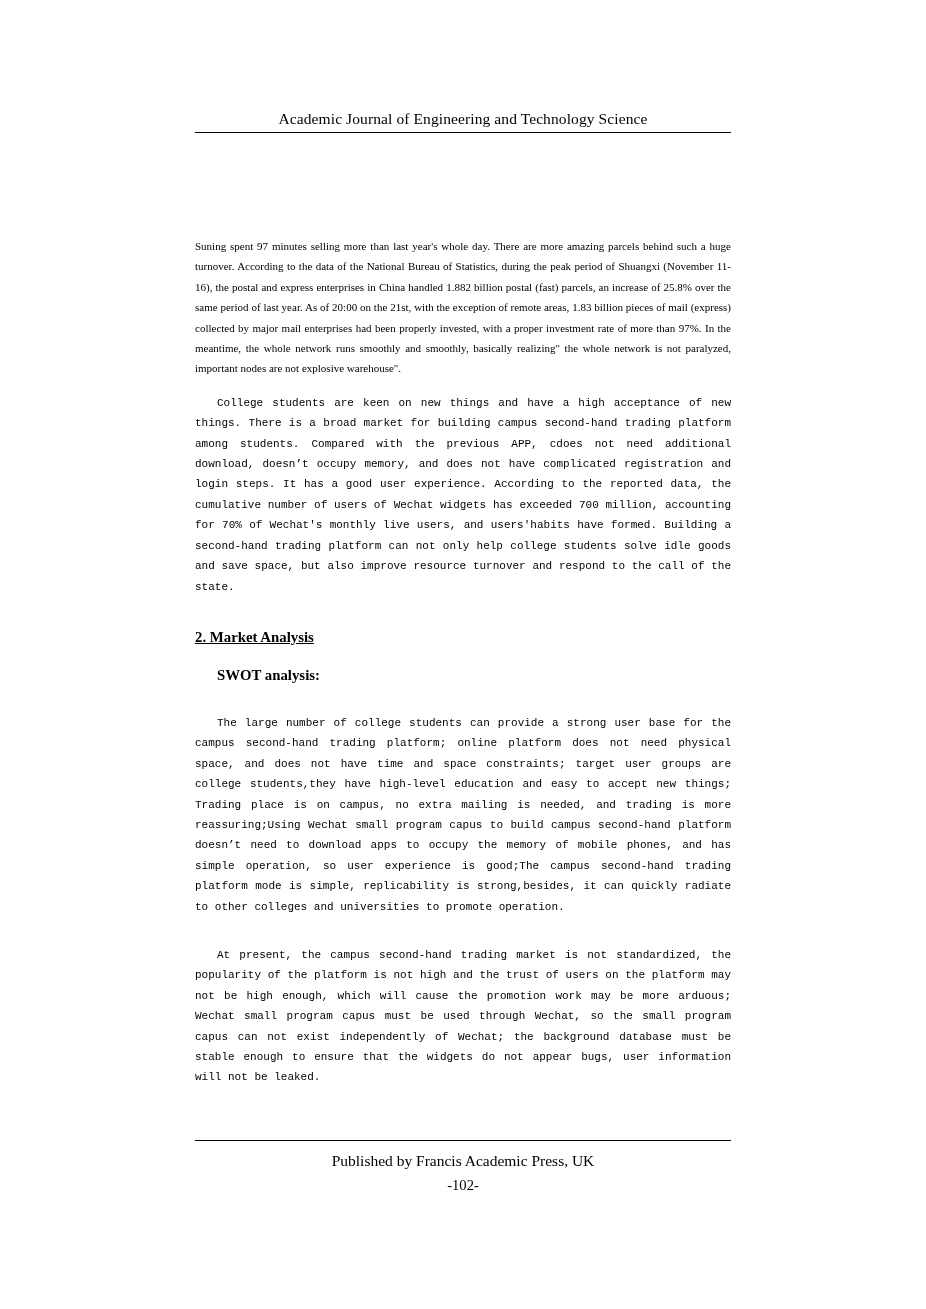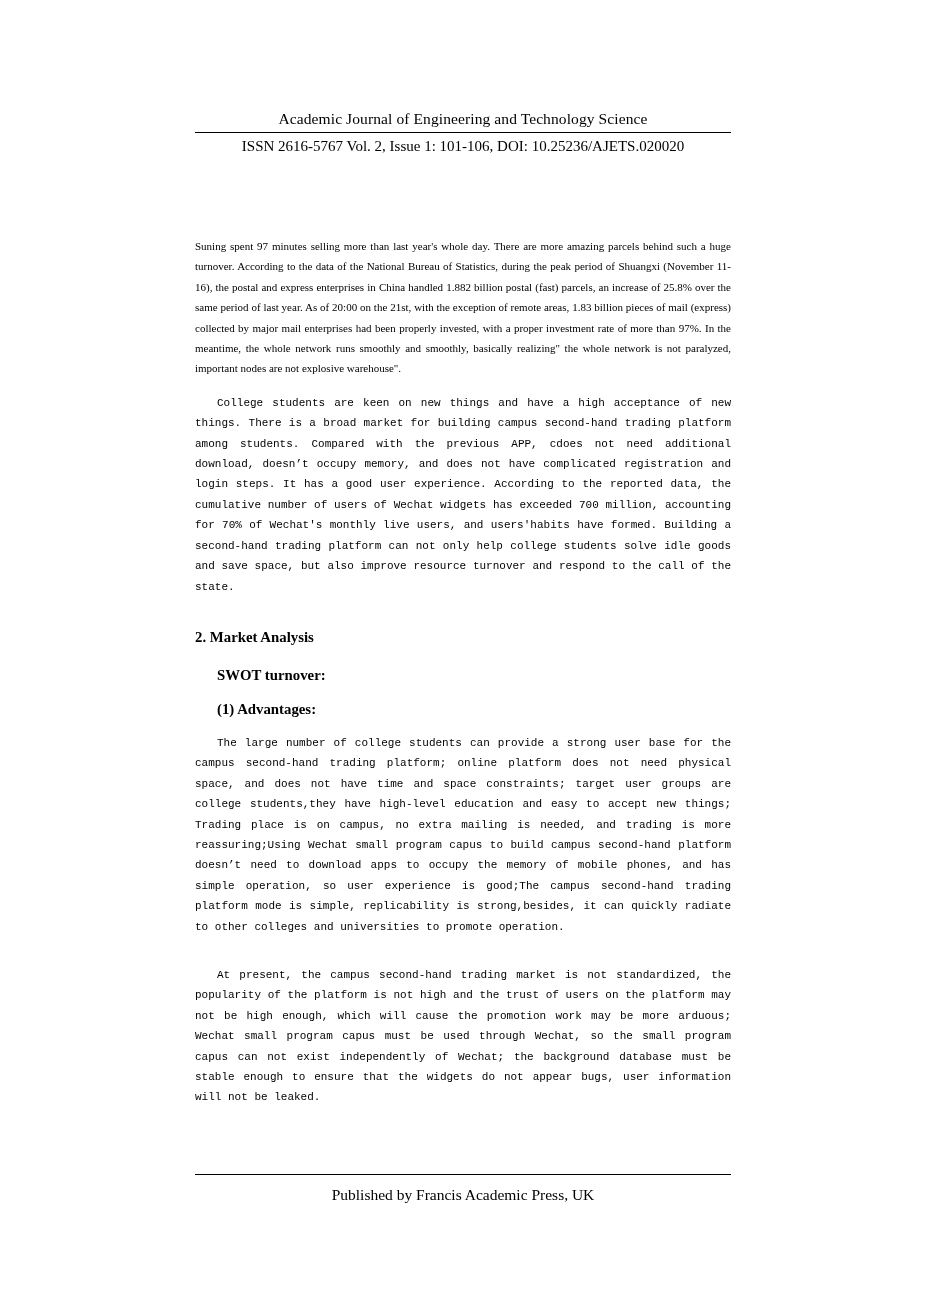--- a/index.html
+++ b/index.html
@@ -62,35 +62,35 @@
     font-family: Liberation Mono, monospace;
   }
   .gap-small { height: 14px; }
   .gap-sec { height: 30px; }
   .gap-med { height: 18px; }
   h2.section-head {
     font-size: 14.8px;
     font-weight: bold;
     margin: 0;
     line-height: 20px;
+    text-decoration: underline;
   }
   h3.sub-head {
     font-size: 14.8px;
     font-weight: bold;
     margin: 0;
     line-height: 20px;
     text-indent: 22px;
   }
   .footer {
     position: absolute;
     left: 195px;
     top: 1140px;
     width: 536px;
     text-align: center;
-    margin-top: 34px;
   }
   .footer-rule {
     border-bottom: 1.1px solid #000;
     width: 100%;
     margin-bottom: 9px;
   }
   .footer-text {
     font-size: 15.5px;
     line-height: 22px;
   }
@@ -101,54 +101,53 @@
   }
 </style>
 </head>
 <body>
 
 <div class="page">
 
   <div class="header">
     <div class="header-line1">Academic Journal of Engineering and Technology Science</div>
     <div class="header-rule"></div>
-    <div class="header-line2">ISSN 2616-5767 Vol. 2, Issue 1: 101-106, DOI: 10.25236/AJETS.020020</div>
   </div>
 
   <div class="content">
 
     <p class="body-par">Suning spent 97 minutes selling more than last year's whole day. There are more amazing parcels behind such a huge turnover. According to the data of the National Bureau of Statistics, during the peak period of Shuangxi (November 11-16), the postal and express enterprises in China handled 1.882 billion postal (fast) parcels, an increase of 25.8% over the same period of last year. As of 20:00 on the 21st, with the exception of remote areas, 1.83 billion pieces of mail (express) collected by major mail enterprises had been properly invested, with a proper investment rate of more than 97%. In the meantime, the whole network runs smoothly and smoothly, basically realizing" the whole network is not paralyzed, important nodes are not explosive warehouse".</p>
 
     <div class="gap-small"></div>
 
     <p class="body-par indent">College students are keen on new things and have a high acceptance of new things. There is a broad market for building campus second-hand trading platform among students. Compared with the previous APP, cdoes not need additional download, doesn’t occupy memory, and does not have complicated registration and login steps. It has a good user experience. According to the reported data, the cumulative number of users of Wechat widgets has exceeded 700 million, accounting for 70% of Wechat's monthly live users, and users'habits have formed. Building a second-hand trading platform can not only help college students solve idle goods and save space, but also improve resource turnover and respond to the call of the state.</p>
 
     <div class="gap-sec"></div>
 
     <h2 class="section-head">2. Market Analysis</h2>
 
     <div class="gap-med"></div>
 
-    <h3 class="sub-head">SWOT turnover:</h3>
+    <h3 class="sub-head">SWOT analysis:</h3>
 
     <div class="gap-small"></div>
 
-    <h3 class="sub-head">(1) Advantages:</h3>
 
     <div class="gap-small"></div>
 
     <p class="body-par indent">The large number of college students can provide a strong user base for the campus second-hand trading platform; online platform does not need physical space, and does not have time and space constraints; target user groups are college students,they have high-level education and easy to accept new things; Trading place is on campus, no extra mailing is needed, and trading is more reassuring;Using Wechat small program capus to build campus second-hand platform doesn’t need to download apps to occupy the memory of mobile phones, and has simple operation, so user experience is good;The campus second-hand trading platform mode is simple, replicability is strong,besides, it can quickly radiate to other colleges and universities to promote operation.</p>
 
     <div class="gap-small"></div>
 
 
     <div class="gap-small"></div>
 
     <p class="body-par indent">At present, the campus second-hand trading market is not standardized, the popularity of the platform is not high and the trust of users on the platform may not be high enough, which will cause the promotion work may be more arduous; Wechat small program capus must be used through Wechat, so the small program capus can not exist independently of Wechat; the background database must be stable enough to ensure that the widgets do not appear bugs, user information will not be leaked.</p>
 
   </div>
 
   <div class="footer">
     <div class="footer-rule"></div>
     <div class="footer-text">Published by Francis Academic Press, UK</div>
+    <div class="footer-page">-102-</div>
   </div>
 
 </div>
 
 </body></html>

